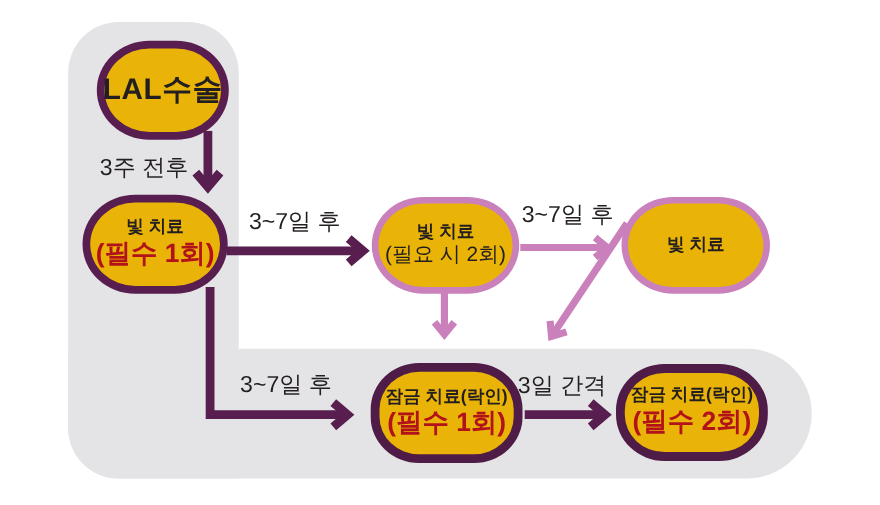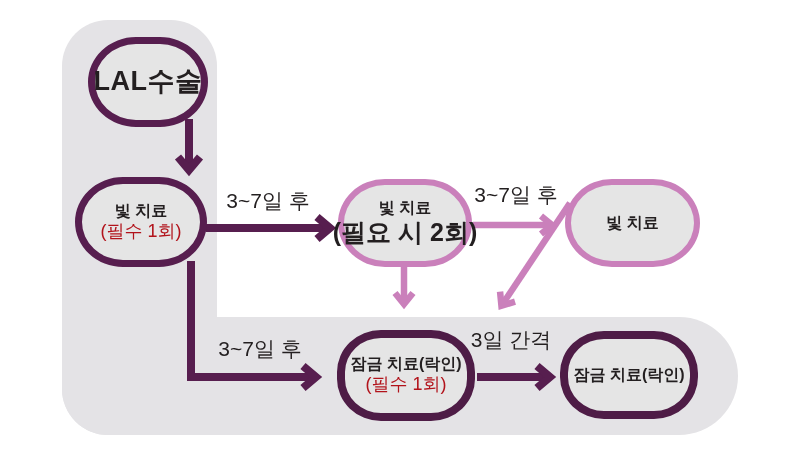--- a/index.html
+++ b/index.html
@@ -11,31 +11,31 @@
   .track{position:absolute;background:var(--gray-bg,#e4e3e6);}
   .track-v{left:62px;top:20px;width:155px;height:415px;border-radius:46px 46px 0 46px;}
   .track-h{left:62px;top:317px;width:676px;height:118px;border-radius:0 59px 59px 46px;}
   
   .flow-svg{position:absolute;left:0;top:0;}
   .arrow-dark{stroke:var(--dark-purple,#571e4f);fill:none;}
   .arrow-pink{stroke:var(--pink,#ca80bb);fill:none;}
   marker path{fill:none;stroke-linejoin:miter;}
   
   .node{
-    position:absolute;background:#e5e5e5;display:flex;flex-direction:column;
+    position:absolute;background:#eab308;display:flex;flex-direction:column;
     align-items:center;justify-content:center;text-align:center;line-height:1.18;
     box-sizing:border-box;
   }
   .node.dark{border:7px solid var(--dark-purple,#571e4f);border-radius:48px/45px;}
   .node.lock{border:8px solid var(--lock-purple,#4e1c46);border-radius:44px/42px;}
   .node.pink{border:6px solid var(--pink,#ca80bb);border-radius:48px/45px;}
   .l1{font-weight:700;font-size:16px;color:var(--text,#231f20);white-space:nowrap;}
   .l1.big{font-size:27px;letter-spacing:0.5px;}
-  .l2{font-size:25px;color:var(--text,#231f20);white-space:nowrap;font-weight:bold;}
-  .l2.req{font-weight:400;font-size:18px;color:var(--red,#b2131b);}
+  .l2{font-size:19px;color:var(--text,#231f20);white-space:nowrap;}
+  .l2.req{font-weight:700;font-size:24px;color:var(--red,#b2131b);}
   
   .edge-label{
     position:absolute;transform:translateX(-50%);font-size:21px;font-weight:400;
     color:var(--text,#231f20);white-space:nowrap;
   }
 </style>
 </head>
 <body>
 
 <div class="canvas">
@@ -79,20 +79,22 @@
     <div class="l1">빛 치료</div>
   </div>
 
   <div class="node lock" style="left:337px;top:330px;width:138px;height:91px">
     <div class="l1">잠금 치료(락인)</div>
     <div class="l2 req">(필수 1회)</div>
   </div>
 
   <div class="node lock" style="left:560px;top:331px;width:138px;height:88px">
     <div class="l1">잠금 치료(락인)</div>
+    <div class="l2 req">(필수 2회)</div>
   </div>
 
+  <div class="edge-label" style="left:131px;top:138px">3주 전후</div>
   <div class="edge-label" style="left:268px;top:187px">3~7일 후</div>
   <div class="edge-label" style="left:516px;top:181px">3~7일 후</div>
   <div class="edge-label" style="left:260px;top:335px">3~7일 후</div>
-  <div class="edge-label" style="left:511px;top:326px">3일 간격</div>
+  <div class="edge-label" style="left:511px;top:336px">3일 간격</div>
 
 </div>
 
 </body></html>

